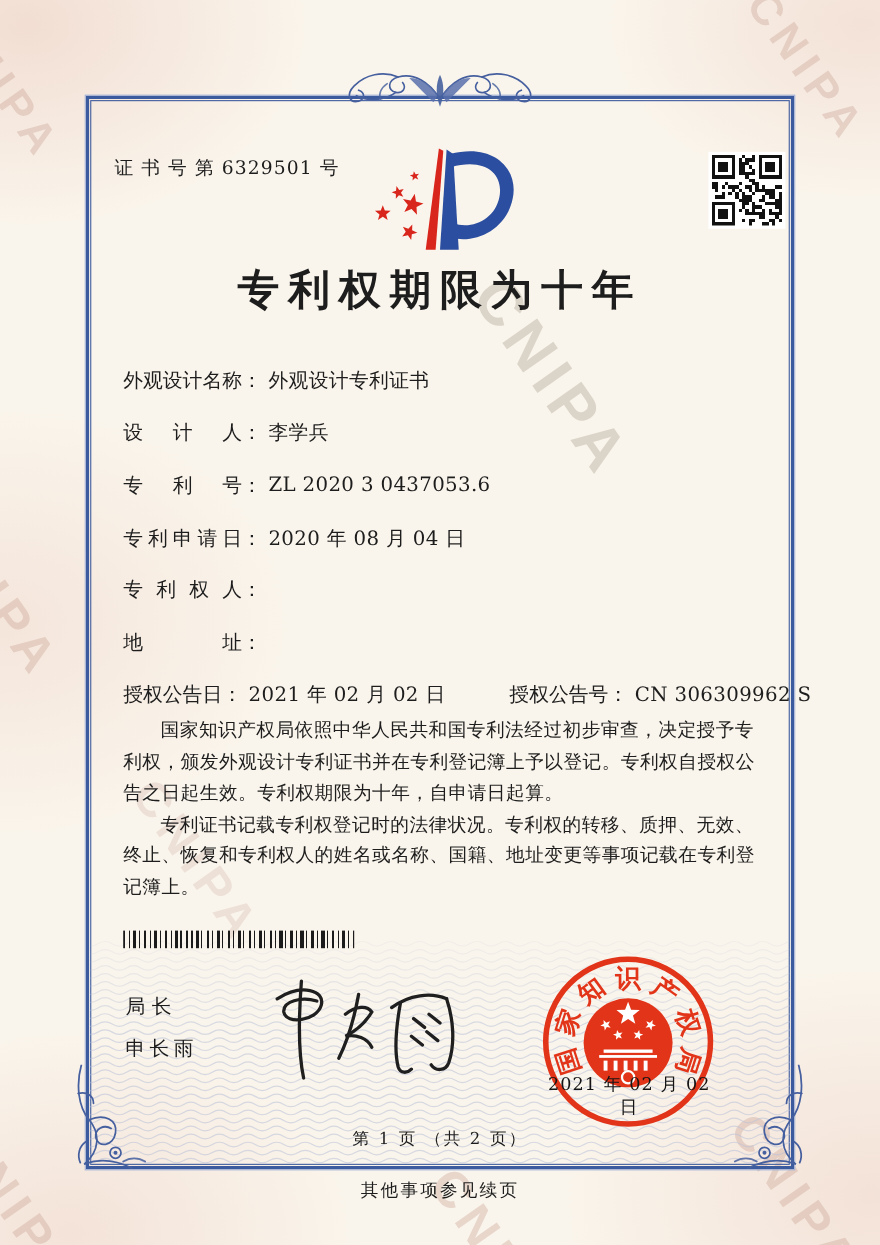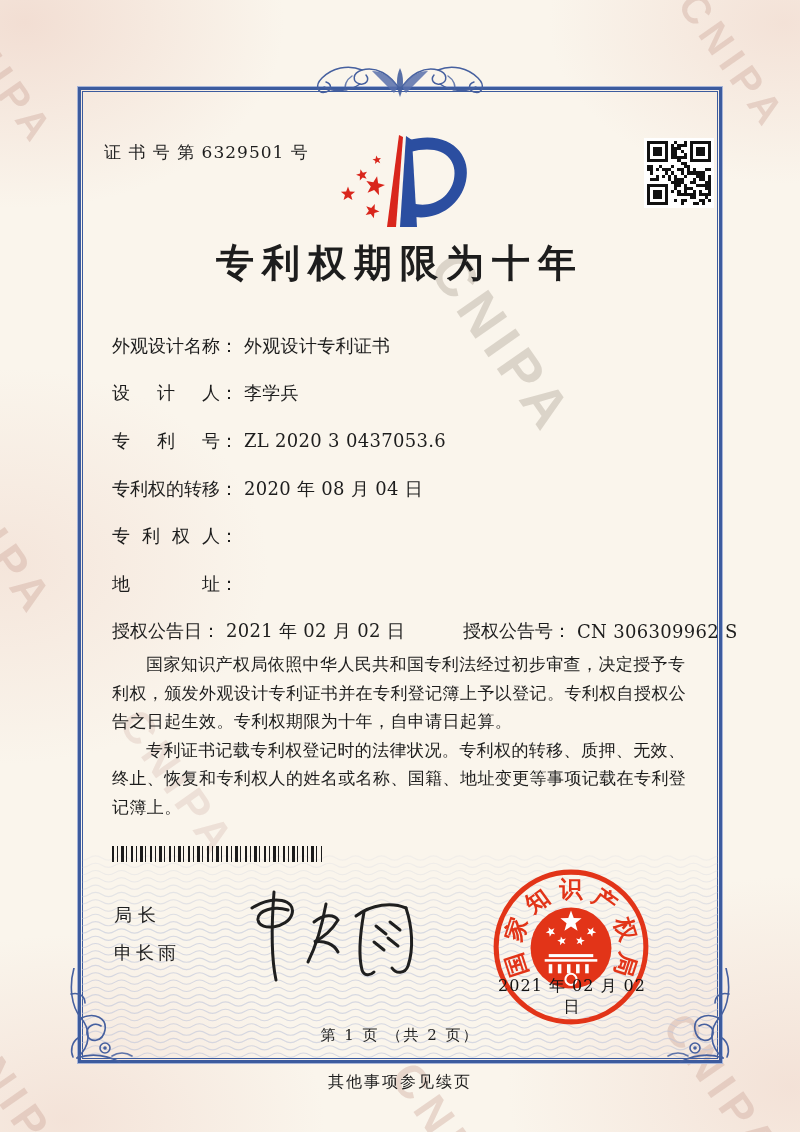--- a/index.html
+++ b/index.html
@@ -306,21 +306,21 @@
     <span class="f-label">设计人</span>
       <span class="f-colon">：</span>
     <span class="f-value">李学兵</span>
   </div>
   <div class="f-row">
     <span class="f-label">专利号</span>
       <span class="f-colon">：</span>
     <span class="f-value">ZL 2020 3 0437053.6</span>
   </div>
   <div class="f-row">
-    <span class="f-label">专利权的转移</span>
+    <span class="f-label">专利申请日</span>
       <span class="f-colon">：</span>
     <span class="f-value">2020 年 08 月 04 日</span>
   </div>
   <div class="f-row">
     <span class="f-label">专利权人</span>
       <span class="f-colon">：</span>
   </div>
   <div class="f-row">
     <span class="f-label">地址</span>
       <span class="f-colon">：</span>

